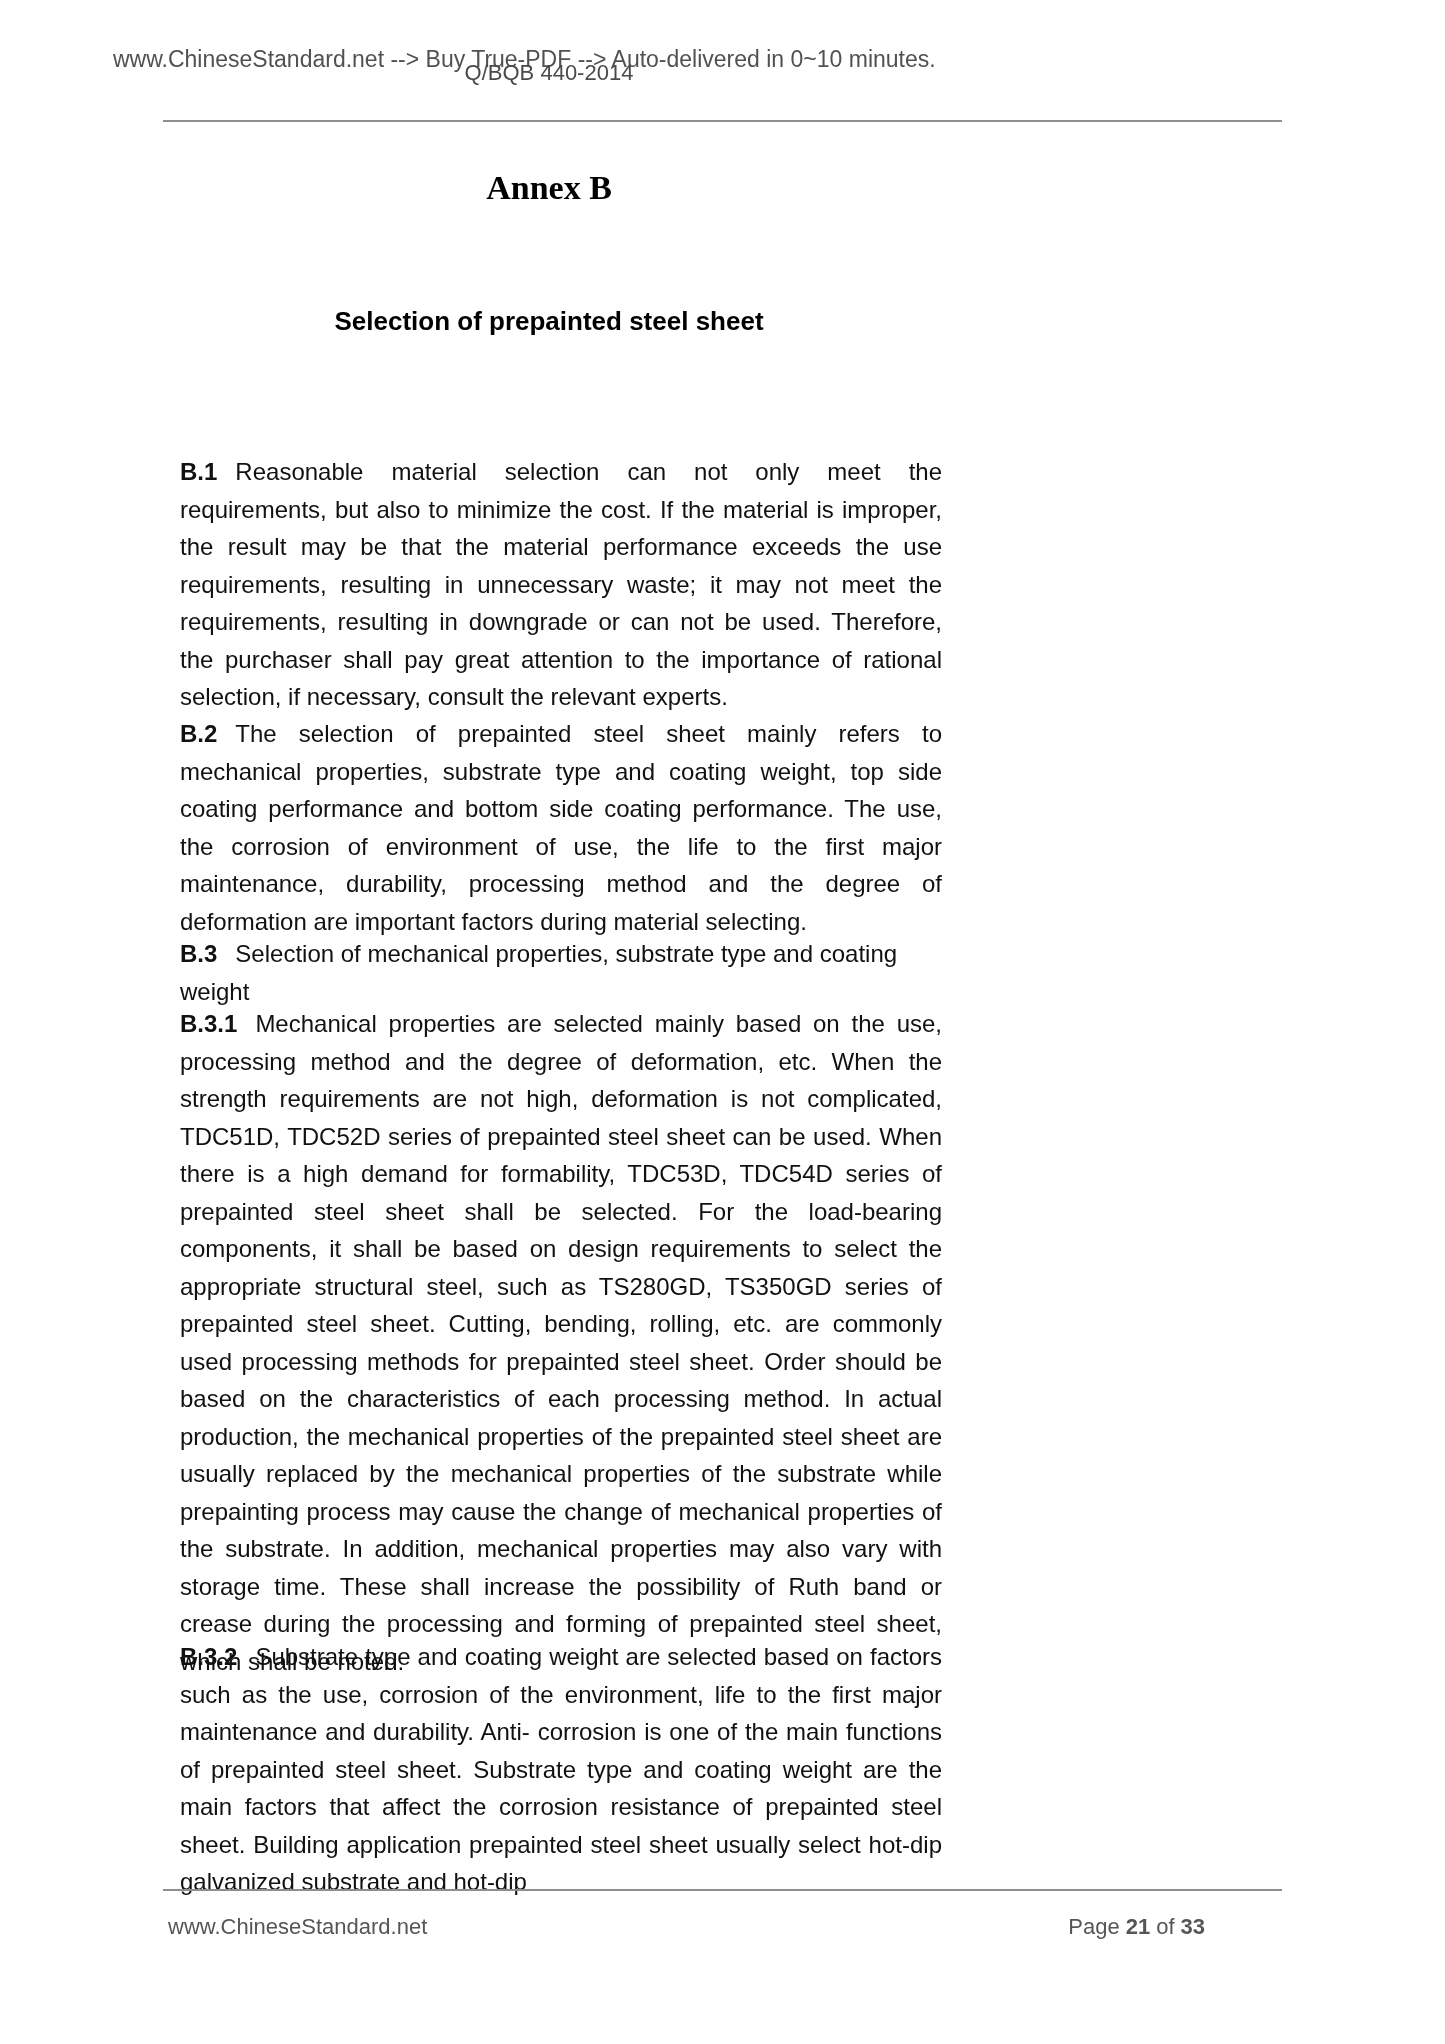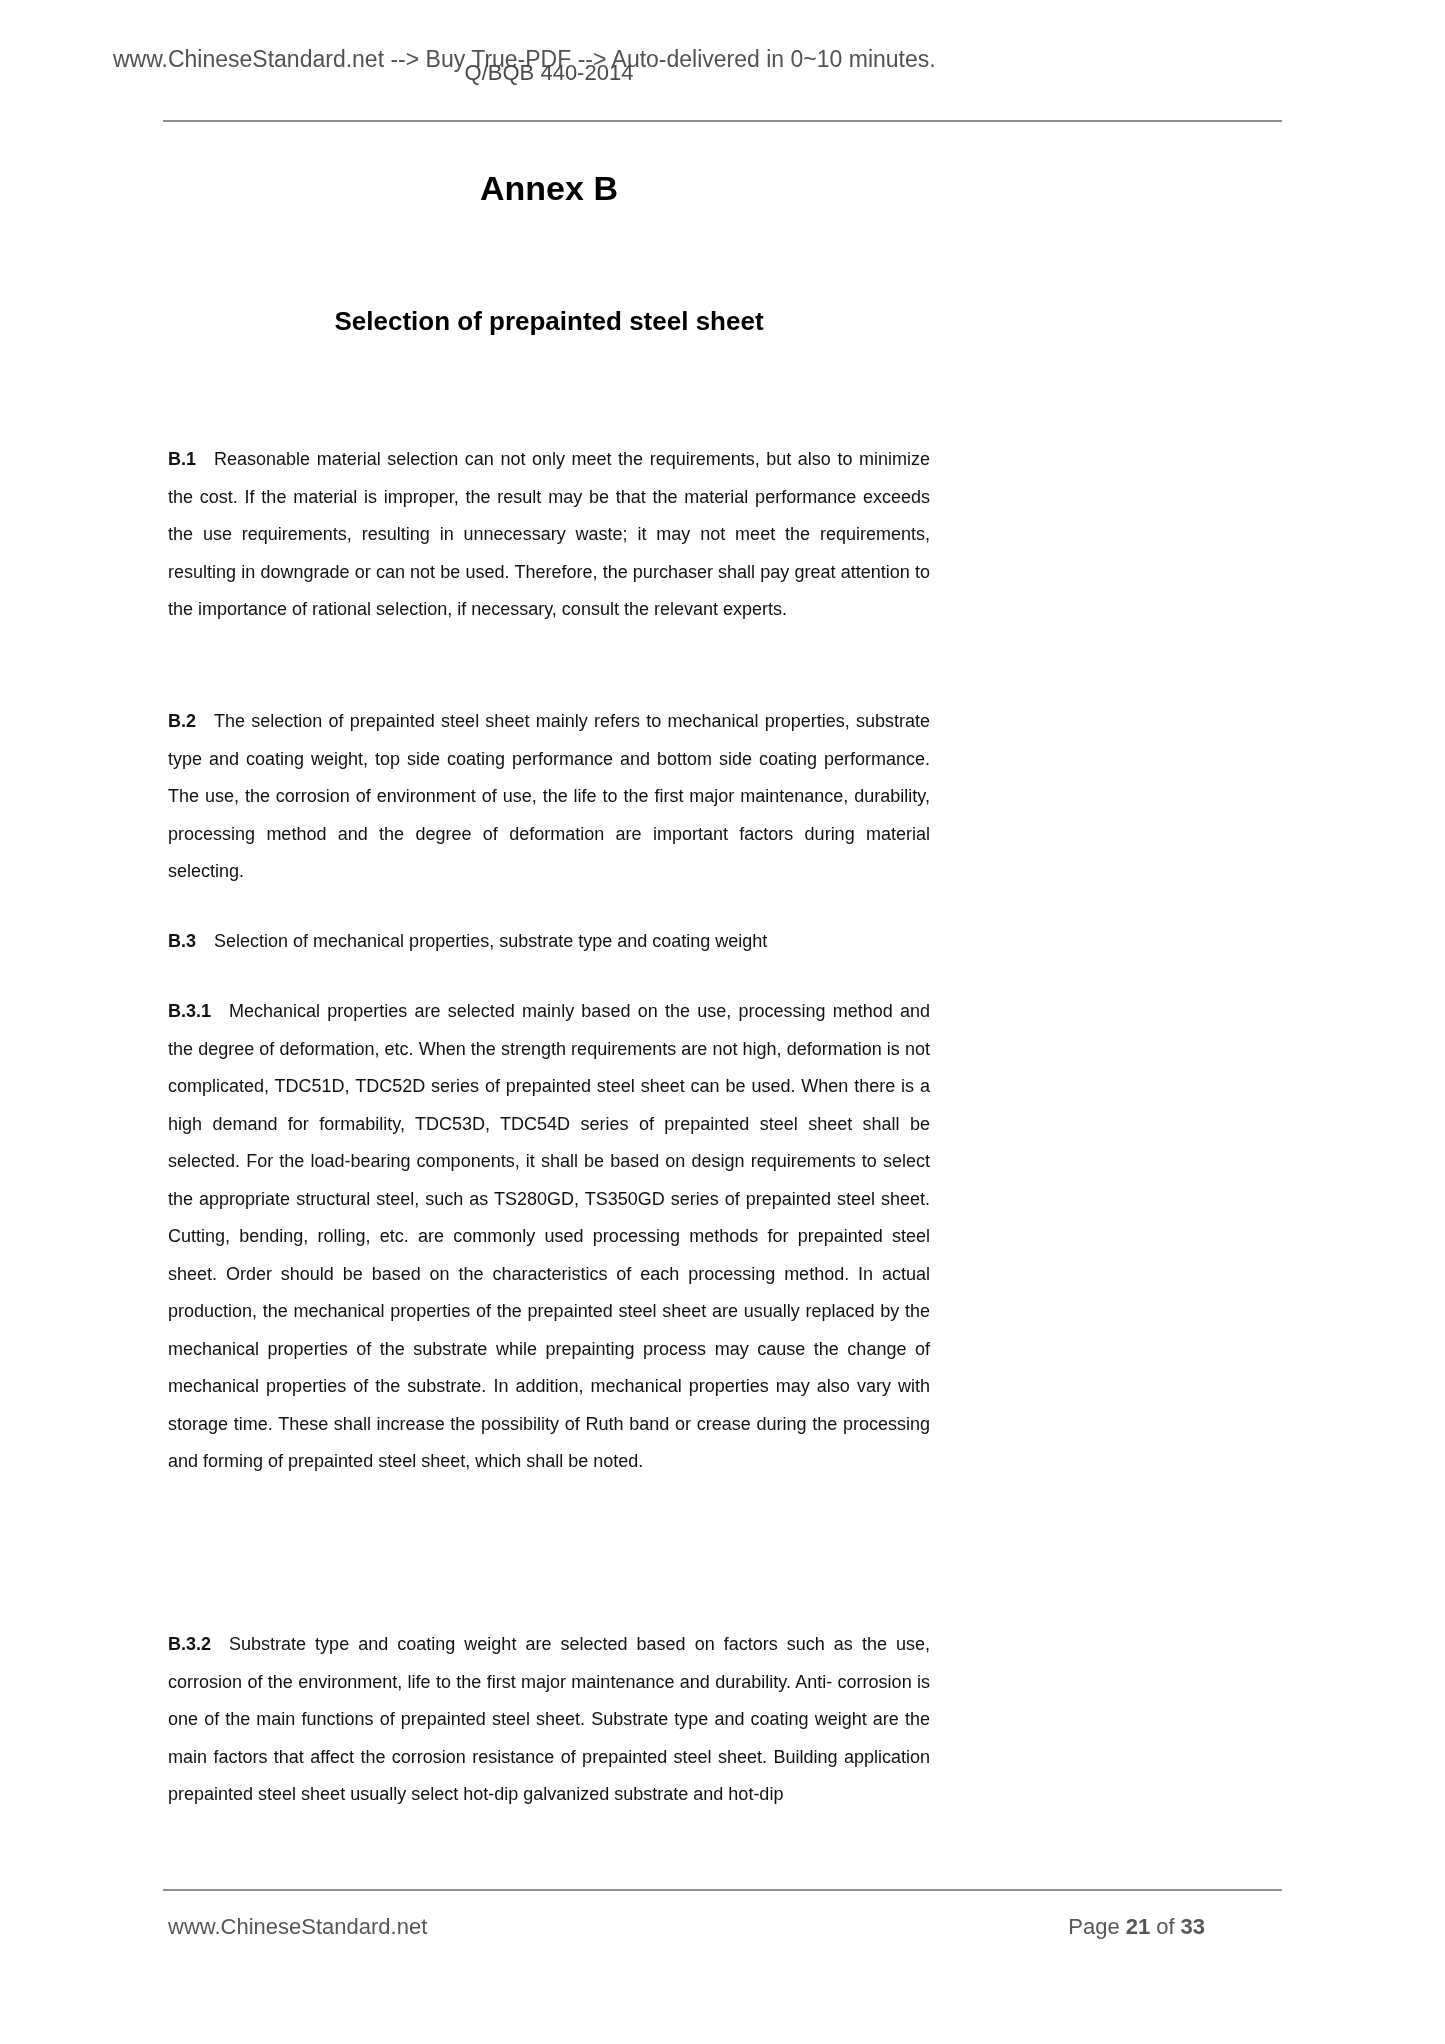--- a/index.html
+++ b/index.html
@@ -45,20 +45,21 @@
   .title-annex {
     position: absolute;
     left: 168px;
     top: 168px;
     width: 762px;
     text-align: center;
     font-size: 34px;
     line-height: 40px;
     font-weight: bold;
     color: #000000;
+    font-family: Liberation Serif, serif;
   }
   .title-informative {
     position: absolute;
     left: 168px;
     top: 242px;
     width: 762px;
     text-align: center;
     font-size: 31px;
     line-height: 38px;
     color: #000000;
@@ -72,22 +73,22 @@
     font-size: 26px;
     line-height: 32px;
     font-weight: bold;
     color: #000000;
   }
   
   .para {
     position: absolute;
     left: 168px;
     width: 762px;
-    margin: 0;
-    font-size: 18px;
+    margin: 12px;
+    font-size: 24px;
     line-height: 37.5px;
     color: #111111;
     text-align: justify;
   }
   .sec-label {
     font-weight: bold;
     margin-right: 18px;
   }
   .p-b1   { top: 441px; }
   .p-b2   { top: 703px; }

